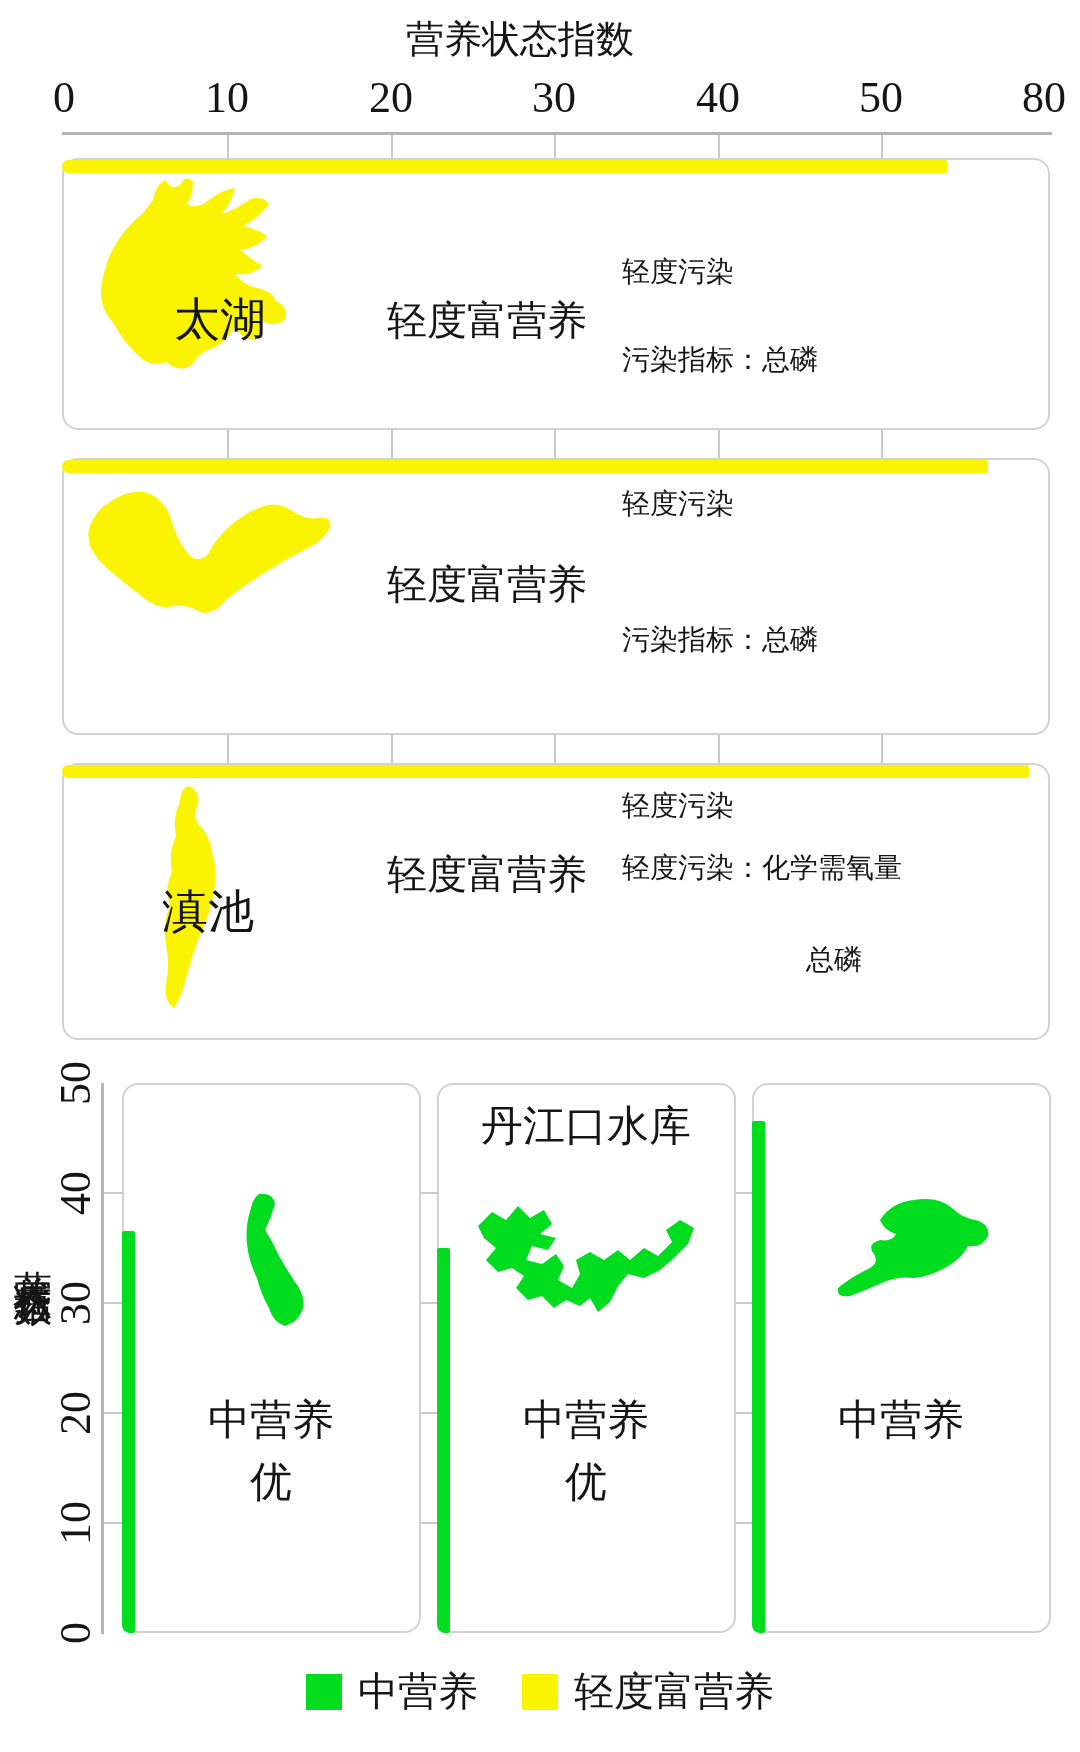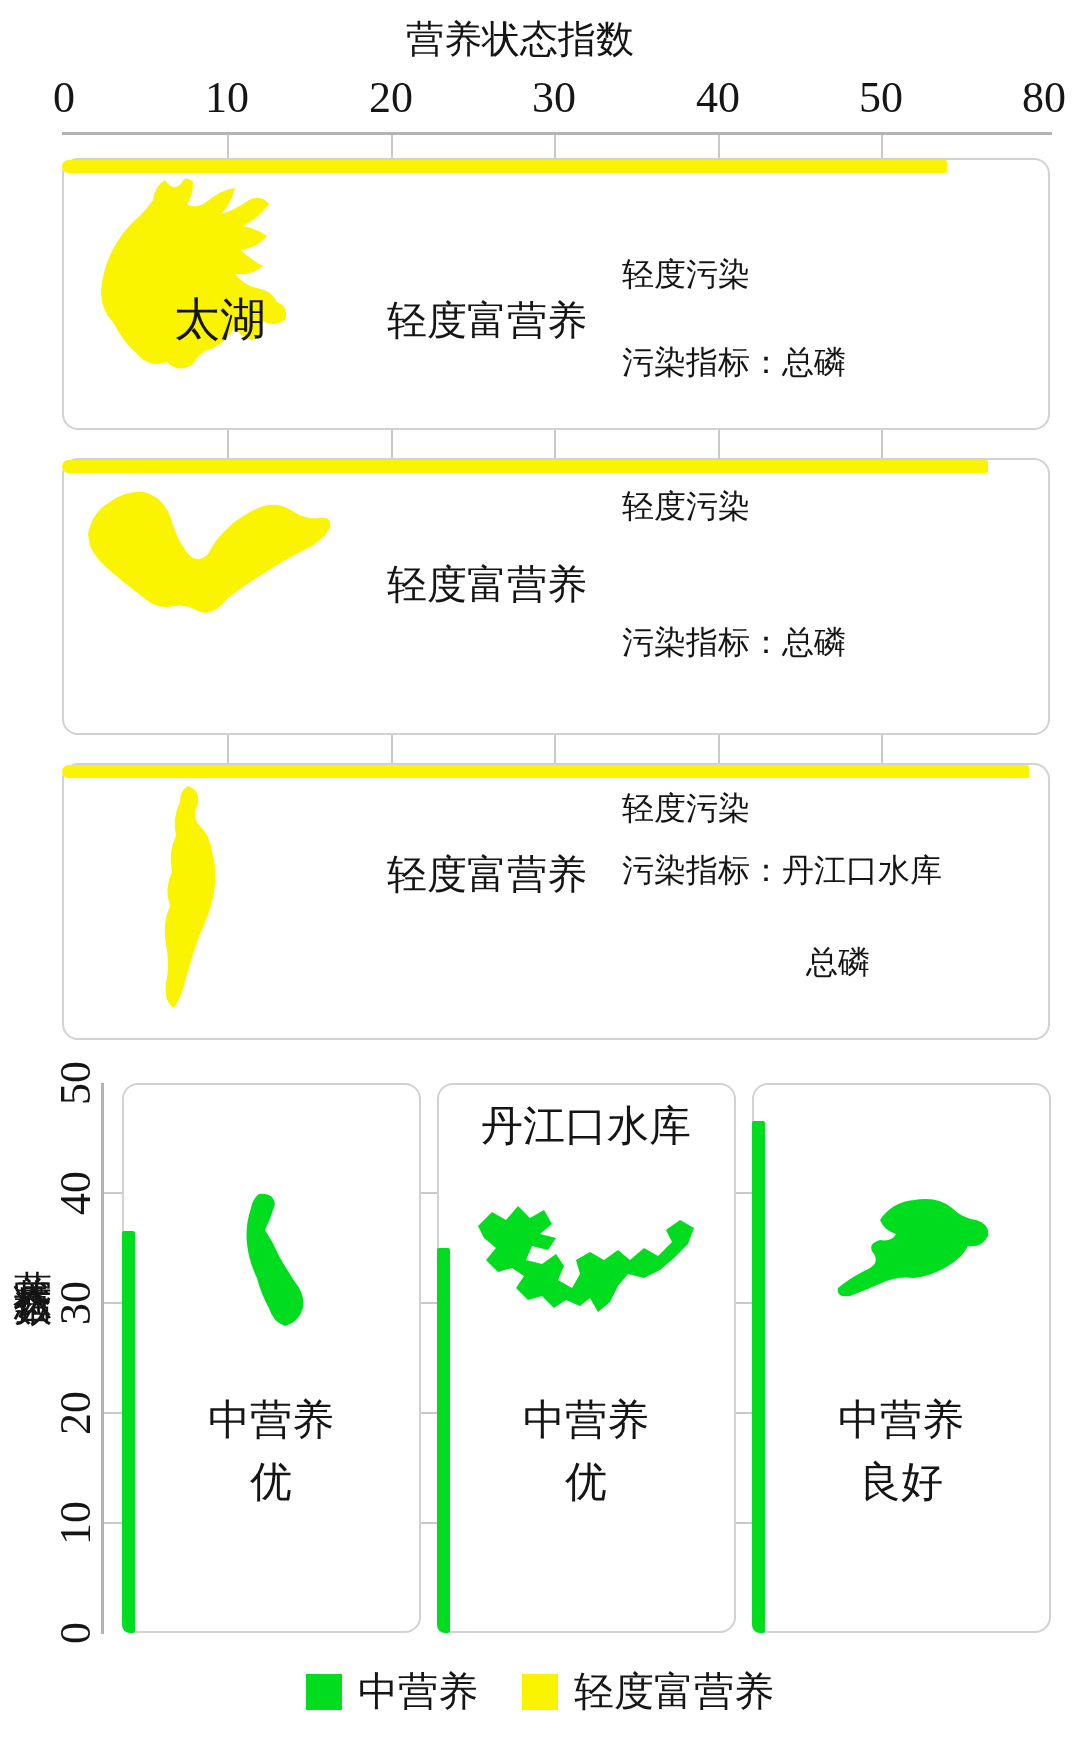--- a/index.html
+++ b/index.html
@@ -18,21 +18,21 @@
   .panel{
     position:absolute;background:#fff;border:2px solid var(--c-border);
     border-radius:16px;box-sizing:border-box;
   }
   .hbar{position:absolute;left:62px;height:13px;background:var(--c-yellow);border-radius:7px 2px 2px 7px;}
   .vbar{position:absolute;width:13px;background:var(--c-green);border-radius:2px 2px 2px 8px;}
   .xt{position:absolute;top:76px;transform:translateX(-50%);font-size:44px;line-height:1;}
   .yt{position:absolute;left:46px;width:60px;height:60px;display:flex;align-items:center;justify-content:center;
       transform:rotate(-90deg);font-size:44px;line-height:1;}
   .t{position:absolute;font-size:40px;line-height:1.15;white-space:nowrap;}
-  .t38{font-size:32px;}
+  .t38{font-size:28px;}
   .t46{font-size:46px;}
   .t42{font-size:42px;}
   .ctr{text-align:center;}
   .axisH{position:absolute;background:var(--c-axis);}
   .tickV{position:absolute;width:2px;background:var(--c-tick);}
   .tickH{position:absolute;height:2px;background:var(--c-tick);}
   .ylab{
     position:absolute;left:14px;top:1240px;writing-mode:vertical-rl;
     font-size:38px;letter-spacing:4px;line-height:1;
   }
@@ -96,23 +96,24 @@
   </svg>
   <div class="t ctr" style="left:337px;top:562px;width:300px;">轻度富营养</div>
   <div class="t t38" style="left:622px;top:488px;">轻度污染</div>
   <div class="t t38" style="left:622px;top:624px;">污染指标：总磷</div>
 
   <div class="panel" style="left:62px;top:763px;width:988px;height:277px;"></div>
   <div class="hbar" style="top: 765px; width: 967px;"></div>
   <svg style="left:126px;top:780px;" width="132" height="235" viewBox="0 0 132 235">
     <path style="fill:var(--c-yellow)" d="M62,6 Q74,10 72,24 Q66,34 72,44 Q84,54 86,72 Q92,92 88,112 Q84,134 74,154 Q66,176 60,198 Q56,216 48,228 Q38,222 40,204 Q44,184 40,164 Q36,144 44,126 Q38,108 46,92 Q42,72 50,56 Q46,38 54,22 Q54,10 62,6 Z"></path>
   </svg>
+  <div class="t t46 ctr" style="left:128px;top:886px;width:160px;">滇池</div>
   <div class="t ctr" style="left:337px;top:852px;width:300px;">轻度富营养</div>
   <div class="t t38" style="left:622px;top:790px;">轻度污染</div>
-  <div class="t t38" style="left:622px;top:852px;">污染指标：丹江口水库</div>
+  <div class="t t38" style="left:622px;top:852px;">轻度污染：化学需氧量</div>
   <div class="t t38" style="left:806px;top:944px;">总磷</div>
 
   <div class="ylab">营养状态指数</div>
 
   <div class="yt" style="top:1053px;">50</div>
   <div class="yt" style="top:1163px;">40</div>
   <div class="yt" style="top:1273px;">30</div>
   <div class="yt" style="top:1383px;">20</div>
   <div class="yt" style="top:1493px;">10</div>
   <div class="yt" style="top:1603px;">0</div>
@@ -150,21 +151,20 @@
   </svg>
   <div class="t t42 ctr" style="left:461px;top:1396px;width:250px;">中营养</div>
   <div class="t t42 ctr" style="left:461px;top:1458px;width:250px;">优</div>
 
   <div class="panel" style="left:752px;top:1083px;width:299px;height:550px;"></div>
   <div class="vbar" style="left: 752px; height: 512px; top: 1121px;"></div>
   <svg style="left:822px;top:1192px;" width="170" height="112" viewBox="0 0 170 112">
     <path style="fill:var(--c-green)" d="M58,28 Q70,10 92,8 Q116,4 130,16 Q140,26 154,28 Q168,32 166,44 Q160,56 146,54 Q140,66 126,74 Q110,84 92,86 Q76,84 62,90 Q44,98 28,104 Q14,106 16,96 Q28,86 44,78 Q58,72 52,62 Q44,52 58,48 Q70,50 74,42 Q62,38 58,28 Z"></path>
   </svg>
   <div class="t t42 ctr" style="left:776px;top:1396px;width:250px;">中营养</div>
-  <div class="t t42 ctr" style="left:776px;top:1458px;width:250px;">良好</div>
 
   <div class="legend">
     <div class="item">
       <div class="sw" style="background:var(--c-green);"></div>
       <div class="t42" style="font-size:40px;">中营养</div>
     </div>
     <div class="item">
       <div class="sw" style="background:var(--c-yellow);"></div>
       <div class="t42" style="font-size:40px;">轻度富营养</div>
     </div>

